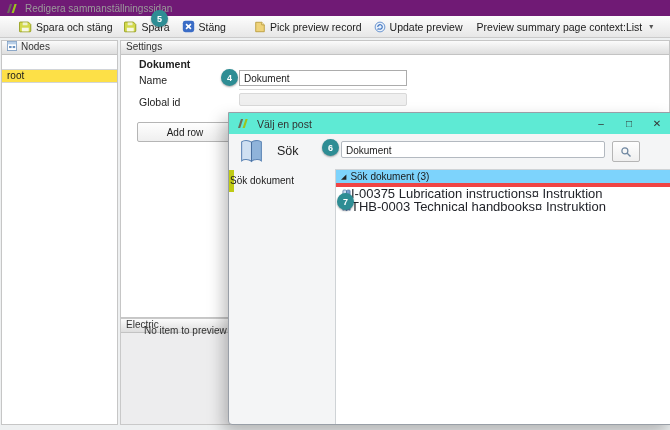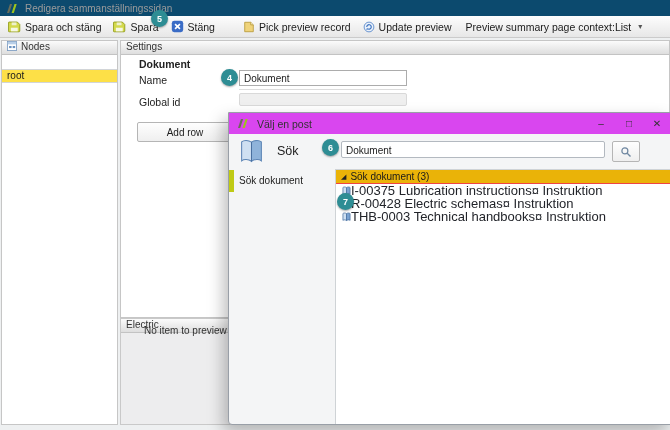--- a/index.html
+++ b/index.html
@@ -1,24 +1,24 @@
 <!DOCTYPE html>
 <html><head>
 <meta charset="utf-8">
 <style>
   html,body{margin:0;padding:0;}
   .app{position:relative;width:670px;height:430px;background:#eef0f1;overflow:hidden;
        font-family:"Liberation Sans",sans-serif;font-size:10px;color:#1b1b1b;}
   
-  .titlebar{position:absolute;left:0;top:0;width:670px;height:16px;background:#0c4a6e;
+  .titlebar{position:absolute;left:0;top:0;width:670px;height:16px;background:#701a75;
             display:flex;align-items:center;gap:6px;padding-left:6px;box-sizing:border-box;}
   .titlebar .wtitle{color:#9b9b9b;font-size:10px;}
   .toolbar{position:absolute;left:0;top:16px;width:670px;height:22px;box-sizing:border-box;
            background:linear-gradient(#fdfdfd,#e7e7e7);border-bottom:1px solid #cbcbcb;
-           display:flex;align-items:center;padding-left:2px;}
+           display:flex;align-items:center;padding-left:13px;}
   .tbtn{display:flex;align-items:center;gap:4px;padding:2px 6px;font-size:10.5px;white-space:nowrap;cursor:default;}
   .tbtn .arrow{font-size:8px;color:#555;margin-left:3px;}
   
   .panel-h{height:13px;background:linear-gradient(#fbfbfb,#dedede);border-bottom:1px solid #c3c3c3;
            display:flex;align-items:flex-start;gap:4px;padding:0 5px;font-size:10px;color:#333;}
   .nodes{position:absolute;left:1px;top:40px;width:117px;height:385px;background:#fff;border:1px solid #c6c6c6;box-sizing:border-box;}
   .node-row{height:12px;line-height:12px;padding-left:5px;margin-top:14px;background:#fde047;
             border-top:1px solid #d2d5d8;border-bottom:1px solid #d2d5d8;font-size:10px;}
   .settings{position:absolute;left:120px;top:40px;width:550px;height:278px;background:#fff;
             border:1px solid #c6c6c6;box-sizing:border-box;}
@@ -29,35 +29,35 @@
   .hairline{position:absolute;height:1px;background:#dcdcdc;}
   .btn{position:absolute;background:linear-gradient(#fefefe,#efefef);border:1px solid #b5b5b5;
        border-radius:2px;font-size:10px;display:flex;align-items:center;justify-content:center;cursor:default;}
   .preview{position:absolute;left:120px;top:318px;width:550px;height:107px;background:#ededee;
            border:1px solid #c9c9c9;box-sizing:border-box;}
   .preview .empty{position:absolute;left:23px;top:6px;font-size:10px;color:#333;}
   
   .dialog{position:absolute;left:228px;top:112px;width:444px;height:313px;background:#f4f5f6;
           border:1px solid #999fa7;border-radius:0 0 0 4px;box-shadow:-5px 7px 16px rgba(0,0,0,.25);
           z-index:40;box-sizing:border-box;}
-  .dlg-title{height:21px;background:#d946ef;display:flex;align-items:center;gap:7px;padding-left:8px;}
+  .dlg-title{height:21px;background:#5eead4;display:flex;align-items:center;gap:7px;padding-left:8px;}
   .dlg-title .dtitle{font-size:10.5px;color:#333;}
   .dlg-controls{margin-left:auto;display:flex;height:21px;}
   .dlg-ctl{width:28px;text-align:center;line-height:21px;font-size:10px;color:#333;cursor:default;}
   .dlg-search-label{position:absolute;left:48px;top:31px;font-size:12.5px;color:#222;}
   .dlg-input{position:absolute;left:112px;top:28px;width:264px;height:17px;background:#fff;
              border:1px solid #b3b9c0;border-radius:2px;font-size:10px;line-height:15px;
              padding:1px 4px;box-sizing:border-box;}
   .dlg-search-btn{left:383px;top:28px;width:26px;height:19px;}
   .dlg-side-item{position:absolute;left:0;top:57px;width:106px;height:22px;}
   .limebar{position:absolute;left:0;top:0;width:5px;height:22px;background:#bfca15;}
-  .dlg-side-item .slabel{position:absolute;left:10px;top:5px;font-size:10px;color:#222;}
+  .dlg-side-item .slabel{position:absolute;left:1px;top:5px;font-size:10px;color:#222;}
   .results{position:absolute;left:106px;top:56px;right:0;bottom:0;background:#fff;
            border-left:1px solid #cfd3d6;border-top:1px solid #cfd3d6;}
-  .grp-h{height:13px;background:#eab308;border-bottom:1px solid #ef4444;display:flex;
+  .grp-h{height:13px;background:#7dd3fc;border-bottom:4px solid #ef4444;display:flex;
          align-items:center;gap:4px;padding-left:5px;font-size:10px;color:#1a1a1a;}
   .grp-h .tri{font-size:7px;color:#222;}
   .rrow{height:13px;display:flex;align-items:center;padding-left:6px;font-size:13px;color:#22242a;}
   
   .badge{position:absolute;width:17px;height:17px;border-radius:50%;background:#2e8d94;color:#fff;
          font-size:9px;font-weight:bold;display:flex;align-items:center;justify-content:center;
          z-index:60;box-shadow:0 1px 2px rgba(0,0,0,.35);}
   svg{display:block;}
 </style>
 </head>
@@ -217,29 +217,20 @@
         </span>
         <span>I-00375 Lubrication instructions¤ Instruktion</span>
       </div>
       <div class="rrow">
         <span>
           <svg width="9" height="10" viewBox="0 0 24 26">
               <path d="M12 4 C9 1.8 4.5 1.8 2.5 3.8 L2.5 22 C4.5 20.2 9 20.2 12 22.4 Z" fill="#cfe0f2" stroke="#4a70a0" stroke-width="2"></path>
               <path d="M12 4 C15 1.8 19.5 1.8 21.5 3.8 L21.5 22 C19.5 20.2 15 20.2 12 22.4 Z" fill="#7aa3d2" stroke="#4a70a0" stroke-width="2"></path>
             </svg>
         </span>
-        <span>R-00428 Electric schemas¤ Instruktion</span>
-      </div>
-      <div class="rrow">
-        <span>
-          <svg width="9" height="10" viewBox="0 0 24 26">
-              <path d="M12 4 C9 1.8 4.5 1.8 2.5 3.8 L2.5 22 C4.5 20.2 9 20.2 12 22.4 Z" fill="#cfe0f2" stroke="#4a70a0" stroke-width="2"></path>
-              <path d="M12 4 C15 1.8 19.5 1.8 21.5 3.8 L21.5 22 C19.5 20.2 15 20.2 12 22.4 Z" fill="#7aa3d2" stroke="#4a70a0" stroke-width="2"></path>
-            </svg>
-        </span>
         <span>THB-0003 Technical handbooks¤ Instruktion</span>
       </div>
     </div>
   </div>
 
   <div class="badge" style="left:151px;top:10px;">5</div>
   <div class="badge" style="left:221px;top:69px;">4</div>
   <div class="badge" style="left:322px;top:139px;">6</div>
   <div class="badge" style="left:337px;top:193px;">7</div>
 

